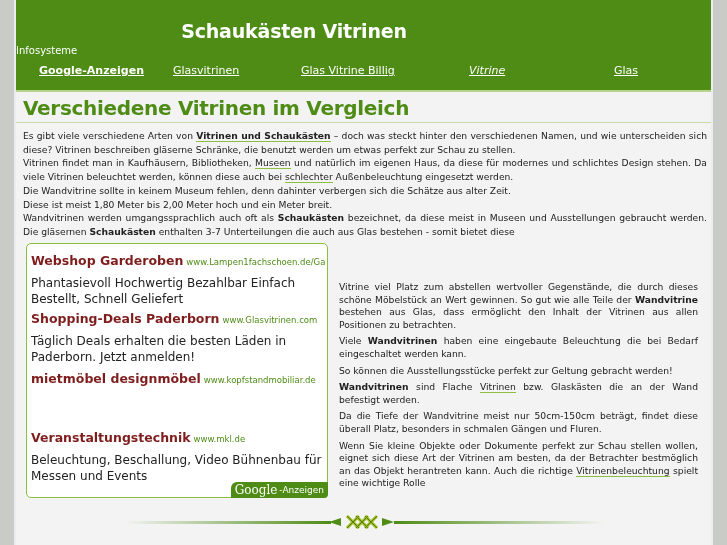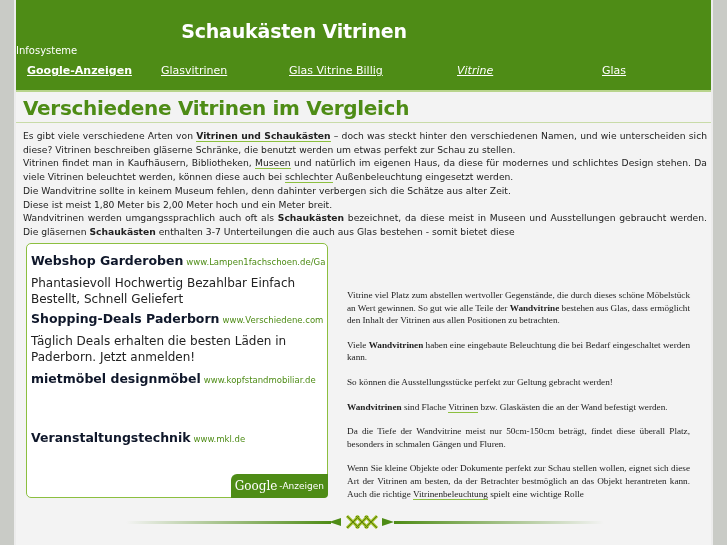--- a/index.html
+++ b/index.html
@@ -9,44 +9,44 @@
     font-family:"DejaVu Sans", sans-serif;
     position:relative;
   }
   .side-left { position:absolute; left:0; top:0; width:14px; height:545px; background:#c9cbc6; }
   .side-right { position:absolute; right:0; top:0; width:14px; height:545px; background:#c9cbc6; }
   .page { position:absolute; left:16px; top:0; width:695px; height:545px; background:#f3f3f3; }
 
   .header { position:absolute; left:0; top:0; width:695px; height:90px; background:#4e8c16; }
   .site-title { position:absolute; left:0; top:20px; width:556px; text-align:center; color:#fff; font-weight:bold; font-size:19px; letter-spacing:-0.2px; }
   .site-sub { position:absolute; left:0; top:45px; width:633px; text-align:left; color:#fff; font-size:10px; }
-  .nav { position:absolute; left:4px; top:64px; width:564px; height:16px; }
+  .nav { position:absolute; left:16px; top:64px; width:564px; height:16px; }
   .nav a { position:absolute; color:#fff; font-size:11px; text-decoration:underline; white-space:nowrap; }
   .nav a.first { font-weight:bold; }
 
   .hr-top { position:absolute; left:0; top:90px; width:695px; height:2px; background:#b8d48c; }
   .h1 { position:absolute; left:7px; top:96px; color:#4e8c16; font-size:20px; font-weight:bold; letter-spacing:-0.3px; white-space:nowrap; }
   .hr-h1 { position:absolute; left:0; top:122px; width:695px; height:1px; background:#c8dba8; }
 
   .intro { position:absolute; left:7px; top:129px; width:684px; font-size:9.2px; line-height:13.7px; color:#222; text-align:justify; }
   .intro p { margin:0; }
   .u { text-decoration:none; border-bottom:1px solid #8cbf3f; }
 
   .ads { position:absolute; left:10px; top:243px; width:300px; height:253px; border:1px solid #8cbf3f; border-radius:5px; background:#fff; }
   .ad { position:absolute; left:4px; width:294px; }
   .ad-title { white-space:nowrap; overflow:hidden; }
-  .ad-title .t { color:#0f172a; font-weight:bold; font-size:12.5px; }
+  .ad-title .t { color:#7f1d1d; font-weight:bold; font-size:12.5px; }
   .ad-title .url { color:#4e8c16; font-size:8.5px; margin-left:3px; }
   .ad-body { color:#222; font-size:12px; line-height:16px; margin-top:6px; }
-  .ads-badge { position:absolute; right:-1px; bottom:-1px; height:24px; background:#4e8c16; border-radius:6px 0 4px 0; color:#fff; padding:0 4px 0 4px; display:flex; align-items:center;margin-left:24px; }
+  .ads-badge { position:absolute; right:-1px; bottom:-1px; height:16px; background:#4e8c16; border-radius:6px 0 4px 0; color:#fff; padding:0 4px 0 4px; display:flex; align-items:center;margin-left:24px; }
   .ads-badge .g { font-family:"DejaVu Serif", serif; font-size:12px; }
   .ads-badge .a { font-size:9px; margin-left:2px; }
 
   .right-text { position:absolute; left:319px; top:277px; width:367px; font-size:9.2px; line-height:12.6px; color:#222; text-align:justify; }
-  .right-text p { margin:12px;font-family:Liberation Serif, serif; }
+  .right-text p { margin:4px; }
 
   .footer-line-l { position:absolute; left:110px; top:521px; width:205px; height:3px; background:linear-gradient(to right, rgba(78,140,22,0), #4e8c16); }
   .footer-line-r { position:absolute; left:378px; top:521px; width:210px; height:3px; background:linear-gradient(to left, rgba(78,140,22,0), #4e8c16); }
   .footer-logo { position:absolute; left:313px; top:513px; width:65px; height:18px; }
 </style>
 </head>
 <body>
 
 <div class="side-left"></div>
 <div class="side-right"></div>
@@ -76,28 +76,29 @@
     <p>Diese ist meist 1,80 Meter bis 2,00 Meter hoch und ein Meter breit.</p>
     <p><span>Wandvitrinen werden umgangssprachlich auch oft als </span><b>Schaukästen</b><span> bezeichnet, da diese meist in Museen und Ausstellungen gebraucht werden. Die gläsernen </span><b>Schaukästen</b><span> enthalten 3-7 Unterteilungen die auch aus Glas bestehen - somit bietet diese</span></p>
   </div>
 
   <div class="ads">
     <div class="ad" style="top:6px;">
       <div class="ad-title"><span class="t">Webshop Garderoben</span><span class="url">www.Lampen1fachschoen.de/Gar...</span></div>
       <div class="ad-body">Phantasievoll Hochwertig Bezahlbar Einfach Bestellt, Schnell Geliefert</div>
     </div>
     <div class="ad" style="top:64px;">
-      <div class="ad-title"><span class="t">Shopping-Deals Paderborn</span><span class="url">www.Verschiedene.com</span></div>
+      <div class="ad-title"><span class="t">Shopping-Deals Paderborn</span><span class="url">www.Glasvitrinen.com</span></div>
       <div class="ad-body">Täglich Deals erhalten die besten Läden in Paderborn. Jetzt anmelden!</div>
     </div>
     <div class="ad" style="top:124px;">
       <div class="ad-title"><span class="t">mietmöbel designmöbel</span><span class="url">www.kopfstandmobiliar.de</span></div>
     </div>
     <div class="ad" style="top:183px;">
       <div class="ad-title"><span class="t">Veranstaltungstechnik</span><span class="url">www.mkl.de</span></div>
+      <div class="ad-body">Beleuchtung, Beschallung, Video Bühnenbau für Messen und Events</div>
     </div>
     <div class="ads-badge">
       <span class="g">Google</span>
         <span class="a">-Anzeigen</span>
     </div>
   </div>
 
   <div class="right-text">
     <p><span>Vitrine viel Platz zum abstellen wertvoller Gegenstände, die durch dieses schöne Möbelstück an Wert gewinnen. So gut wie alle Teile der </span><b>Wandvitrine</b><span> bestehen aus Glas, dass ermöglicht den Inhalt der Vitrinen aus allen Positionen zu betrachten.</span></p>
     <p><span>Viele </span><b>Wandvitrinen</b><span> haben eine eingebaute Beleuchtung die bei Bedarf eingeschaltet werden kann.</span></p>

